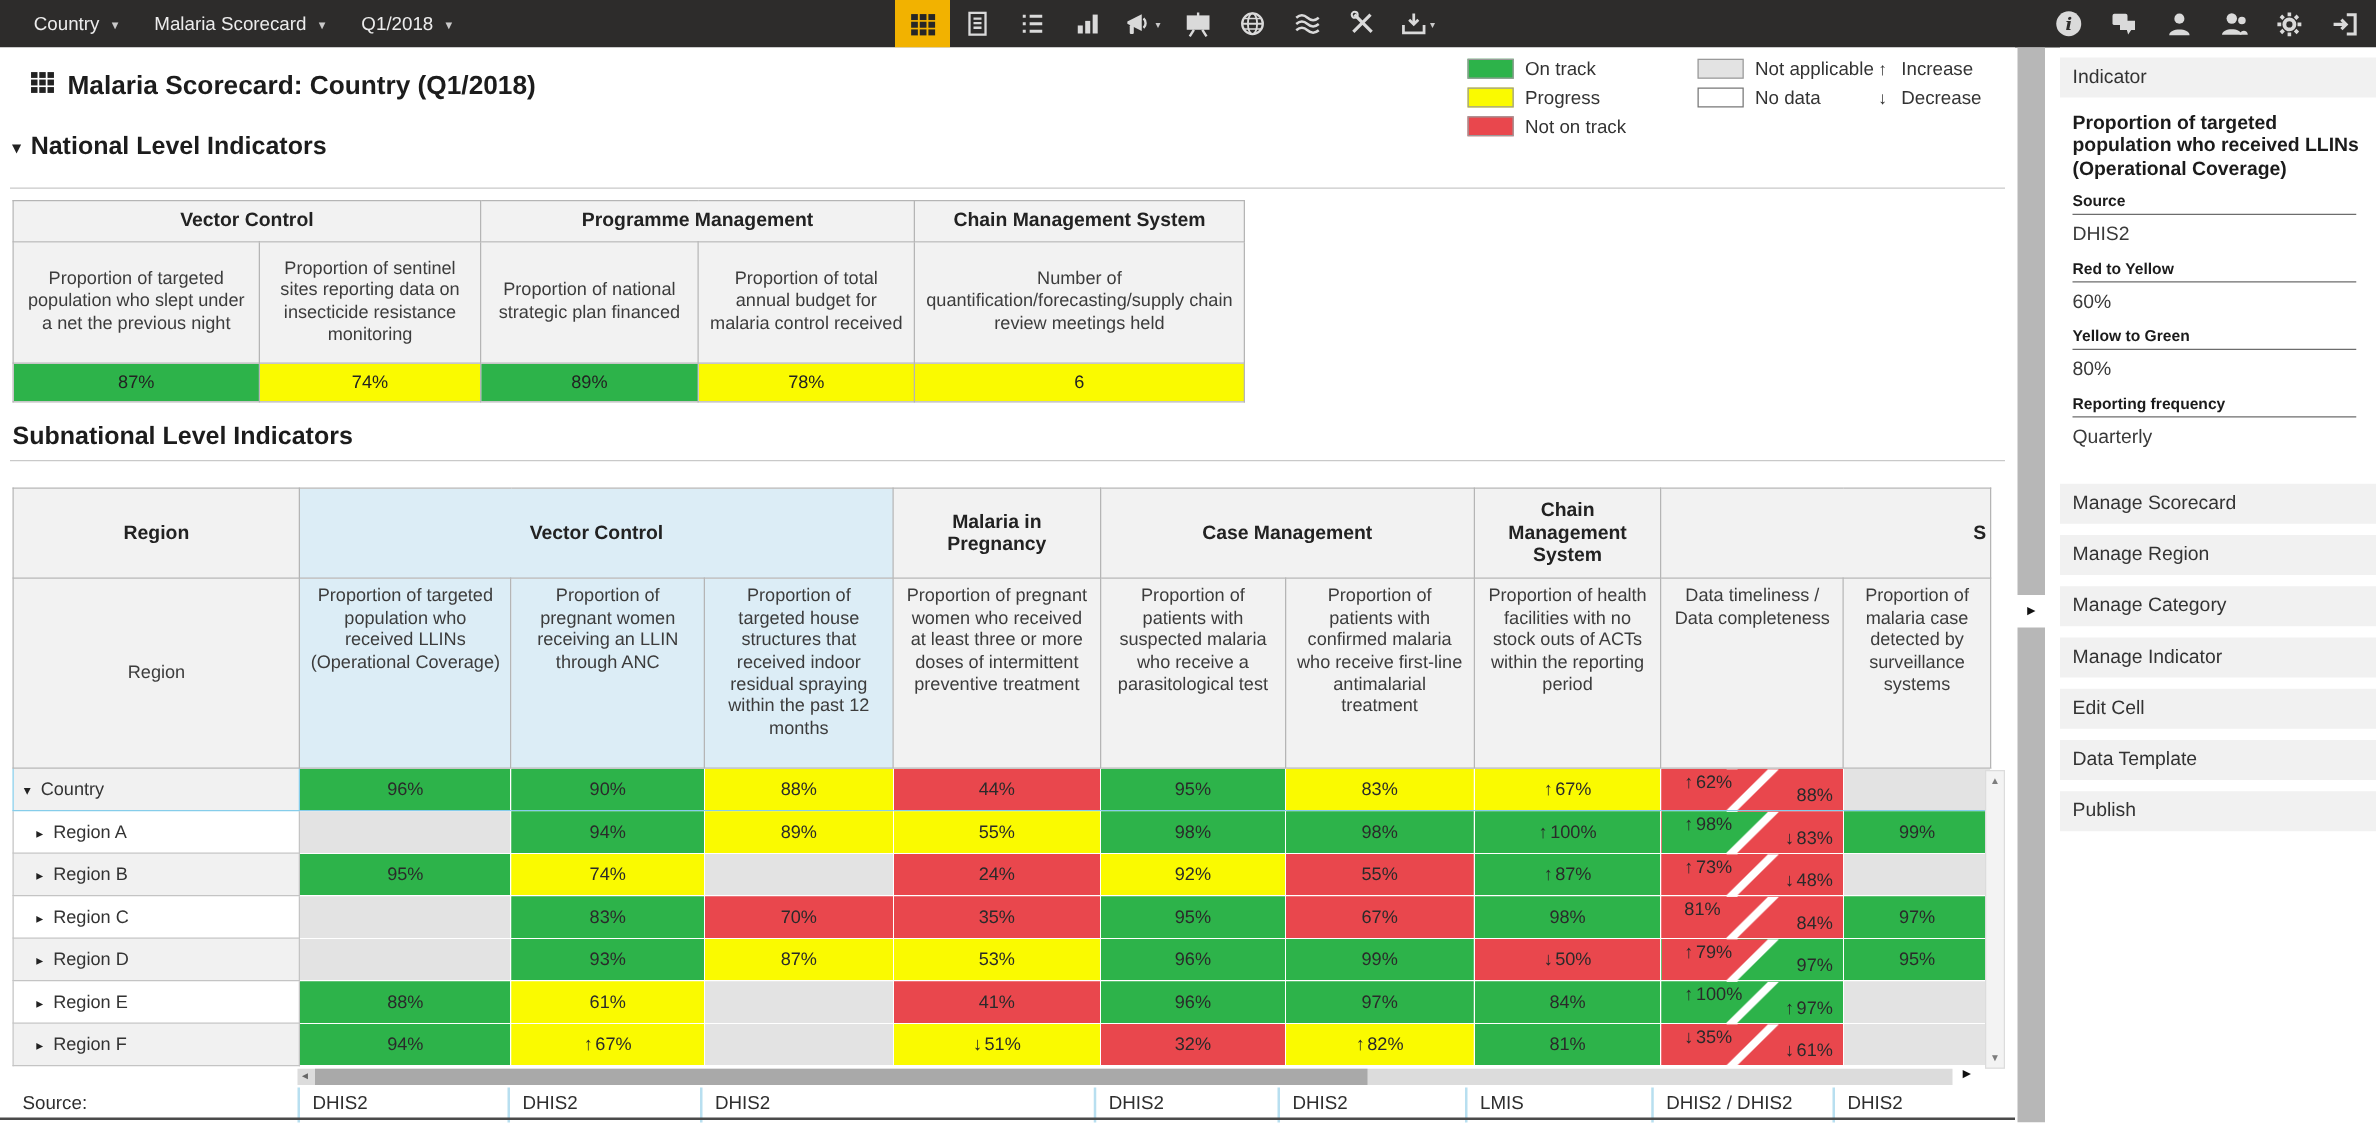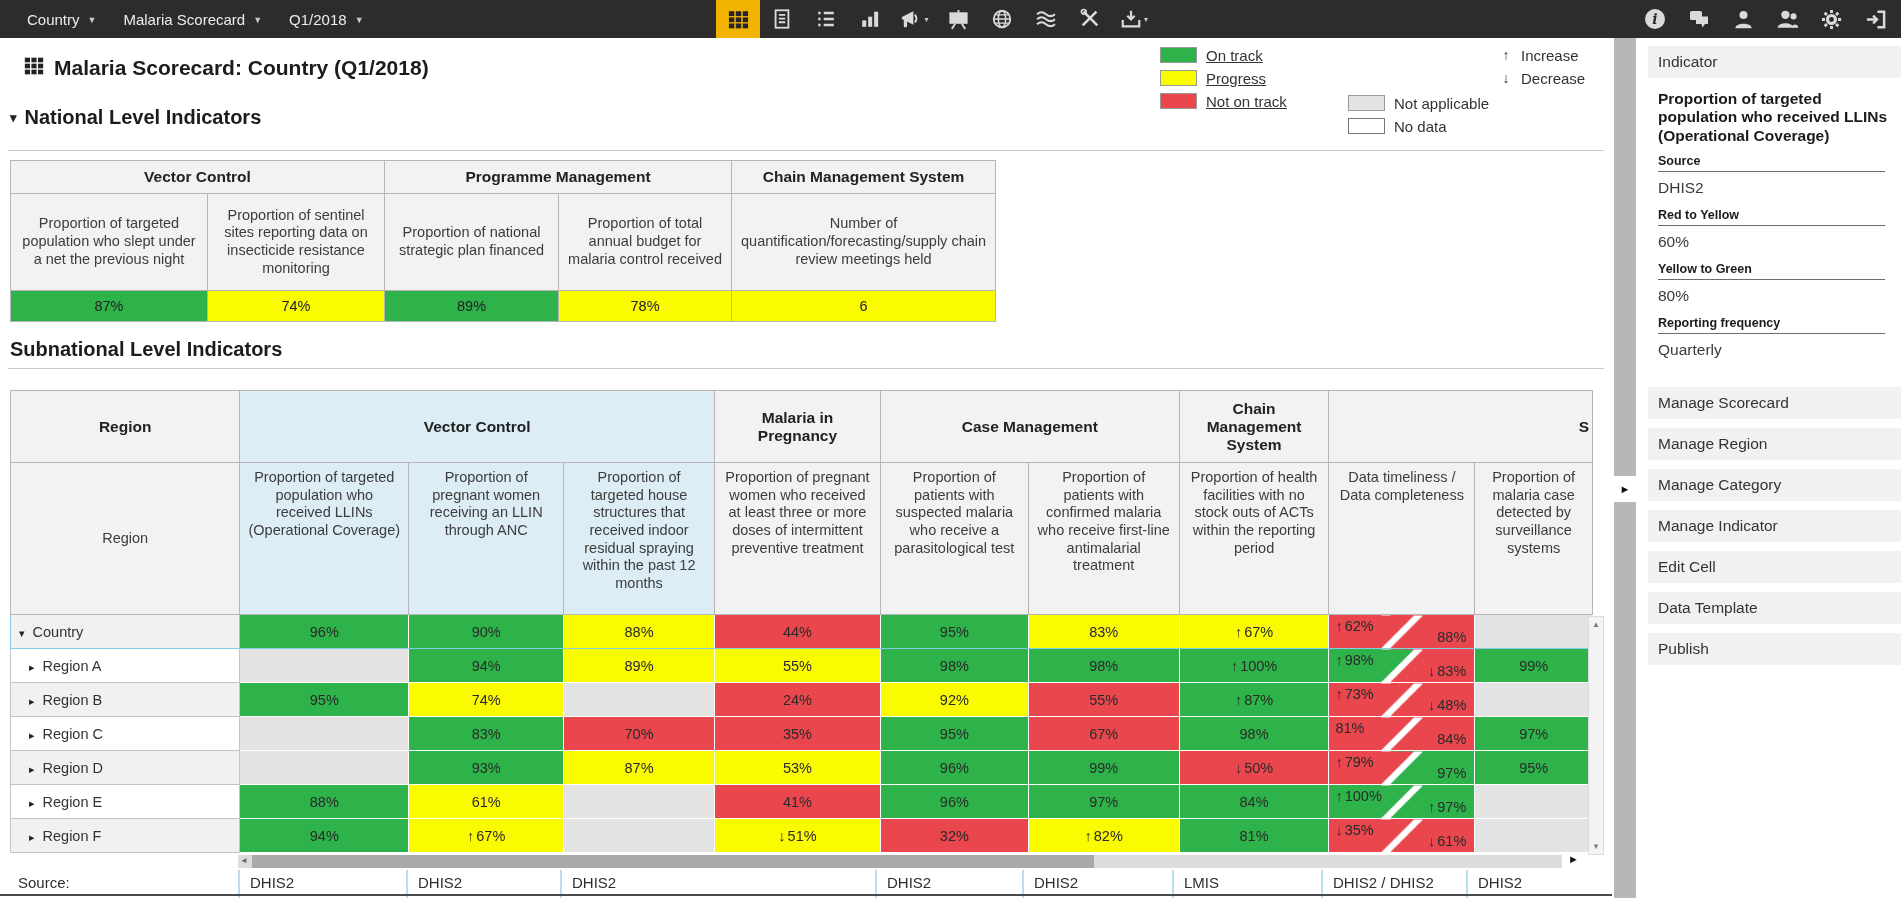--- a/index.html
+++ b/index.html
@@ -52,21 +52,21 @@
   td.rl{background:#fff;border:1px solid #c4c4c4;font-size:15px;color:#333;padding-left:18px;cursor:pointer;white-space:nowrap}
   tr.stripe td.rl{background:#f1f1f1}
   td.rl .row-caret{font-size:11px;color:#222;margin-right:8px}
   tr.root td.rl{padding-left:8px}
   td.cell{text-align:center;color:#2a2a2a;border:1px solid #fff;cursor:pointer;position:relative}
   td.s-green{background:#2db34a}
   td.s-yellow{background:#fafa00}
   td.s-red{background:#e9474d}
   td.s-na{background:#e3e3e3}
   td.split{font-size:13.5px}
-  td.split .sp-top{position:absolute;left:6px;top:3px}
+  td.split .sp-top{position:absolute;left:18px;top:3px}
   td.split .sp-bot{position:absolute;right:8px;bottom:3px}
   .arr{font-weight:bold;margin-right:2px}
   tr.sel td{border-top:1px solid #86cdea;border-bottom:1px solid #86cdea}
   tr.sel td.rl{border:1px solid #86cdea}
 
   
   .vscroll{position:absolute;left:1588px;top:578px;width:16px;height:239px;background:#f3f3f3;border:1px solid #dcdcdc;box-sizing:border-box}
   .vscroll .va{position:absolute;left:0;width:100%;text-align:center;font-size:8px;color:#7d7d7d;cursor:pointer}
   .vscroll .va.up{top:3px}.vscroll .va.down{bottom:3px}
   .hscroll{position:absolute;left:238px;top:817px;width:1324px;height:13px;background:#dcdcdc;cursor:pointer}
@@ -246,35 +246,35 @@
             <rect x="1" y="16.4" width="6.2" height="5.6"></rect>
             <rect x="8.9" y="16.4" width="6.2" height="5.6"></rect>
             <rect x="16.8" y="16.4" width="6.2" height="5.6"></rect>
           </g>
         </svg>
     </span>
     <span class="page-title">Malaria Scorecard: Country (Q1/2018)</span>
   </div>
 
   <div class="legend" id="legend">
-      <div class="leg-col" style="left: 0px; text-decoration: underline;">
+      <div class="leg-col" style="left: 14px;">
         <div class="leg-item">
           <span class="leg-swatch" style="background: rgb(45, 179, 74);"></span>
           <span>On track</span>
         </div>
         <div class="leg-item">
           <span class="leg-swatch" style="background: rgb(250, 250, 0);"></span>
           <span>Progress</span>
         </div>
         <div class="leg-item">
           <span class="leg-swatch" style="background: rgb(233, 71, 77);"></span>
           <span>Not on track</span>
         </div>
       </div>
-      <div class="leg-col" style="left: 188px; margin-top: 48px;">
+      <div class="leg-col" style="left: 198px;">
         <div class="leg-item">
           <span class="leg-swatch" style="background: rgb(227, 227, 227);"></span>
           <span>Not applicable</span>
         </div>
         <div class="leg-item">
           <span class="leg-swatch" style="background: rgb(255, 255, 255); border-color: rgb(119, 119, 119);"></span>
           <span>No data</span>
         </div>
       </div>
       <div class="leg-col" style="left: 340px;">

